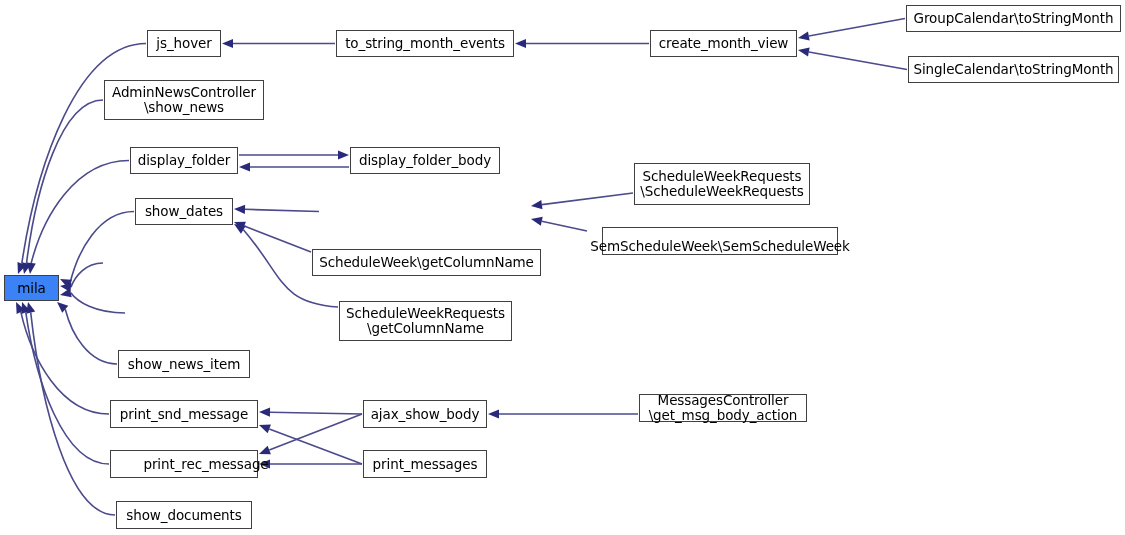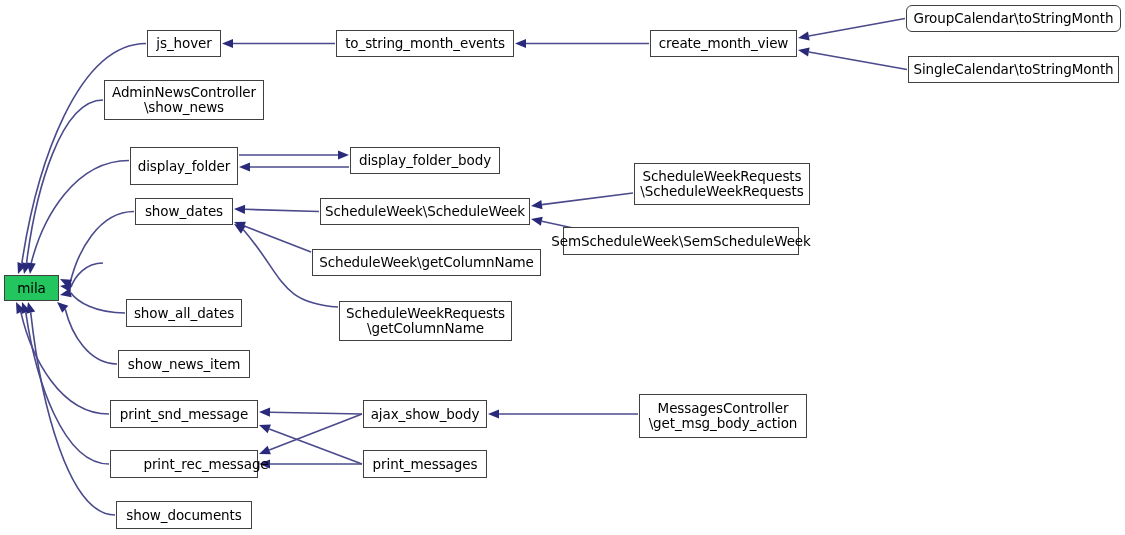--- a/index.html
+++ b/index.html
@@ -21,21 +21,21 @@
     justify-content:center;
     text-align:center;
     color:#000000;
     font-size:13.5px;
     line-height:15px;
     letter-spacing:-0.1px;
     white-space:pre-line;
     z-index:5;
   }
   .node.root{
-    background:#22c55e;
+    background:#3b82f6;
     border:1px solid #404040;
   }
   .node-label{pointer-events:none;padding:0 2px;}
 </style>
 </head>
 <body>
 
 <div id="canvas">
   <svg id="edge-layer" width="1125" height="535" viewBox="0 0 1125 535" xmlns="http://www.w3.org/2000/svg">
       <path d="M146,43.5 C77.67453173510548,43.5 36.67925077616877,164.59179508727337 21.771875882009965,263.66690015867886" fill="none" stroke="#4a4a8c" stroke-width="1.6"></path>
@@ -88,36 +88,34 @@
       <polygon points="259,425 270.91614615381627,424.593231219376 267.65836404471133,433.1971173023966" fill="#2a2a7a"></polygon>
       <path d="M362,464 L270,464" fill="none" stroke="#4a4a8c" stroke-width="1.6"></path>
       <polygon points="259,464 270,459.4 270,468.6" fill="#2a2a7a"></polygon>
       <path d="M638,414 L499,414" fill="none" stroke="#4a4a8c" stroke-width="1.6"></path>
       <polygon points="488,414 499,409.4 499,418.6" fill="#2a2a7a"></polygon>
     </svg>
 <div class="node root" style="left: 4px; top: 275px; width: 55px; height: 26px;"><span class="node-label">mila</span></div>
     <div class="node" style="left: 147px; top: 30px; width: 74px; height: 27px;"><span class="node-label">js_hover</span></div>
     <div class="node" style="left: 104px; top: 80px; width: 160px; height: 40px;"><span class="node-label">AdminNewsController
 \show_news</span></div>
-    <div class="node" style="left: 130px; top: 147px; width: 108px; height: 38px; align-items: center;"><span class="node-label">display_folder</span></div>
+    <div class="node" style="left: 130px; top: 147px; width: 108px; height: 27px; align-items: center;"><span class="node-label">display_folder</span></div>
     <div class="node" style="left: 350px; top: 147px; width: 150px; height: 27px;"><span class="node-label">display_folder_body</span></div>
     <div class="node" style="left: 135px; top: 198px; width: 98px; height: 27px;"><span class="node-label">show_dates</span></div>
-    <div class="node" style="left: 126px; top: 299px; width: 116px; height: 28px;"><span class="node-label">show_all_dates</span></div>
     <div class="node" style="left: 118px; top: 350px; width: 132px; height: 28px;"><span class="node-label">show_news_item</span></div>
     <div class="node" style="left: 110px; top: 400px; width: 148px; height: 28px;"><span class="node-label">print_snd_message</span></div>
     <div class="node" style="left: 110px; top: 450px; width: 148px; height: 28px; padding-left: 44px;"><span class="node-label">print_rec_message</span></div>
     <div class="node" style="left: 116px; top: 501px; width: 136px; height: 28px;"><span class="node-label">show_documents</span></div>
     <div class="node" style="left: 336px; top: 30px; width: 178px; height: 27px;"><span class="node-label">to_string_month_events</span></div>
-    <div class="node" style="left: 320px; top: 198px; width: 210px; height: 27px;"><span class="node-label">ScheduleWeek\ScheduleWeek</span></div>
     <div class="node" style="left: 312px; top: 249px; width: 229px; height: 27px;"><span class="node-label">ScheduleWeek\getColumnName</span></div>
     <div class="node" style="left: 339px; top: 301px; width: 173px; height: 40px;"><span class="node-label">ScheduleWeekRequests
 \getColumnName</span></div>
     <div class="node" style="left: 363px; top: 400px; width: 124px; height: 28px;"><span class="node-label">ajax_show_body</span></div>
     <div class="node" style="left: 363px; top: 450px; width: 124px; height: 28px;"><span class="node-label">print_messages</span></div>
     <div class="node" style="left: 650px; top: 30px; width: 147px; height: 27px;"><span class="node-label">create_month_view</span></div>
     <div class="node" style="left: 634px; top: 163px; width: 176px; height: 42px;"><span class="node-label">ScheduleWeekRequests
 \ScheduleWeekRequests</span></div>
-    <div class="node" style="left: 563px; top: 227px; width: 236px; height: 28px;"><span class="node-label">SemScheduleWeek\SemScheduleWeek</span></div>
-    <div class="node" style="left: 639px; top: 394px; width: 168px; height: 44px;"><span class="node-label">MessagesController
+    <div class="node" style="left: 602px; top: 227px; width: 236px; height: 28px; align-items: flex-end;"><span class="node-label">SemScheduleWeek\SemScheduleWeek</span></div>
+    <div class="node" style="left: 639px; top: 394px; width: 168px; height: 28px;"><span class="node-label">MessagesController
 \get_msg_body_action</span></div>
-    <div class="node" style="left: 906px; top: 5px; width: 215px; height: 27px; border-radius: 6px;"><span class="node-label">GroupCalendar\toStringMonth</span></div>
+    <div class="node" style="left: 906px; top: 5px; width: 215px; height: 27px;"><span class="node-label">GroupCalendar\toStringMonth</span></div>
     <div class="node" style="left: 908px; top: 56px; width: 211px; height: 27px;"><span class="node-label">SingleCalendar\toStringMonth</span></div>
   </div>
 
 </body></html>

